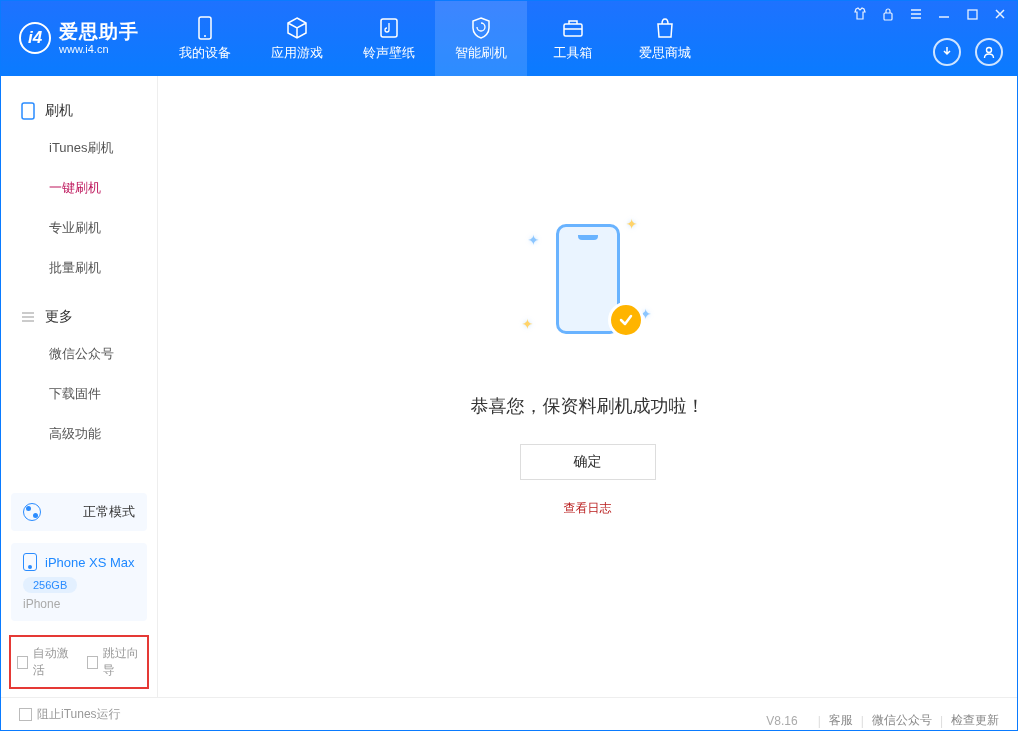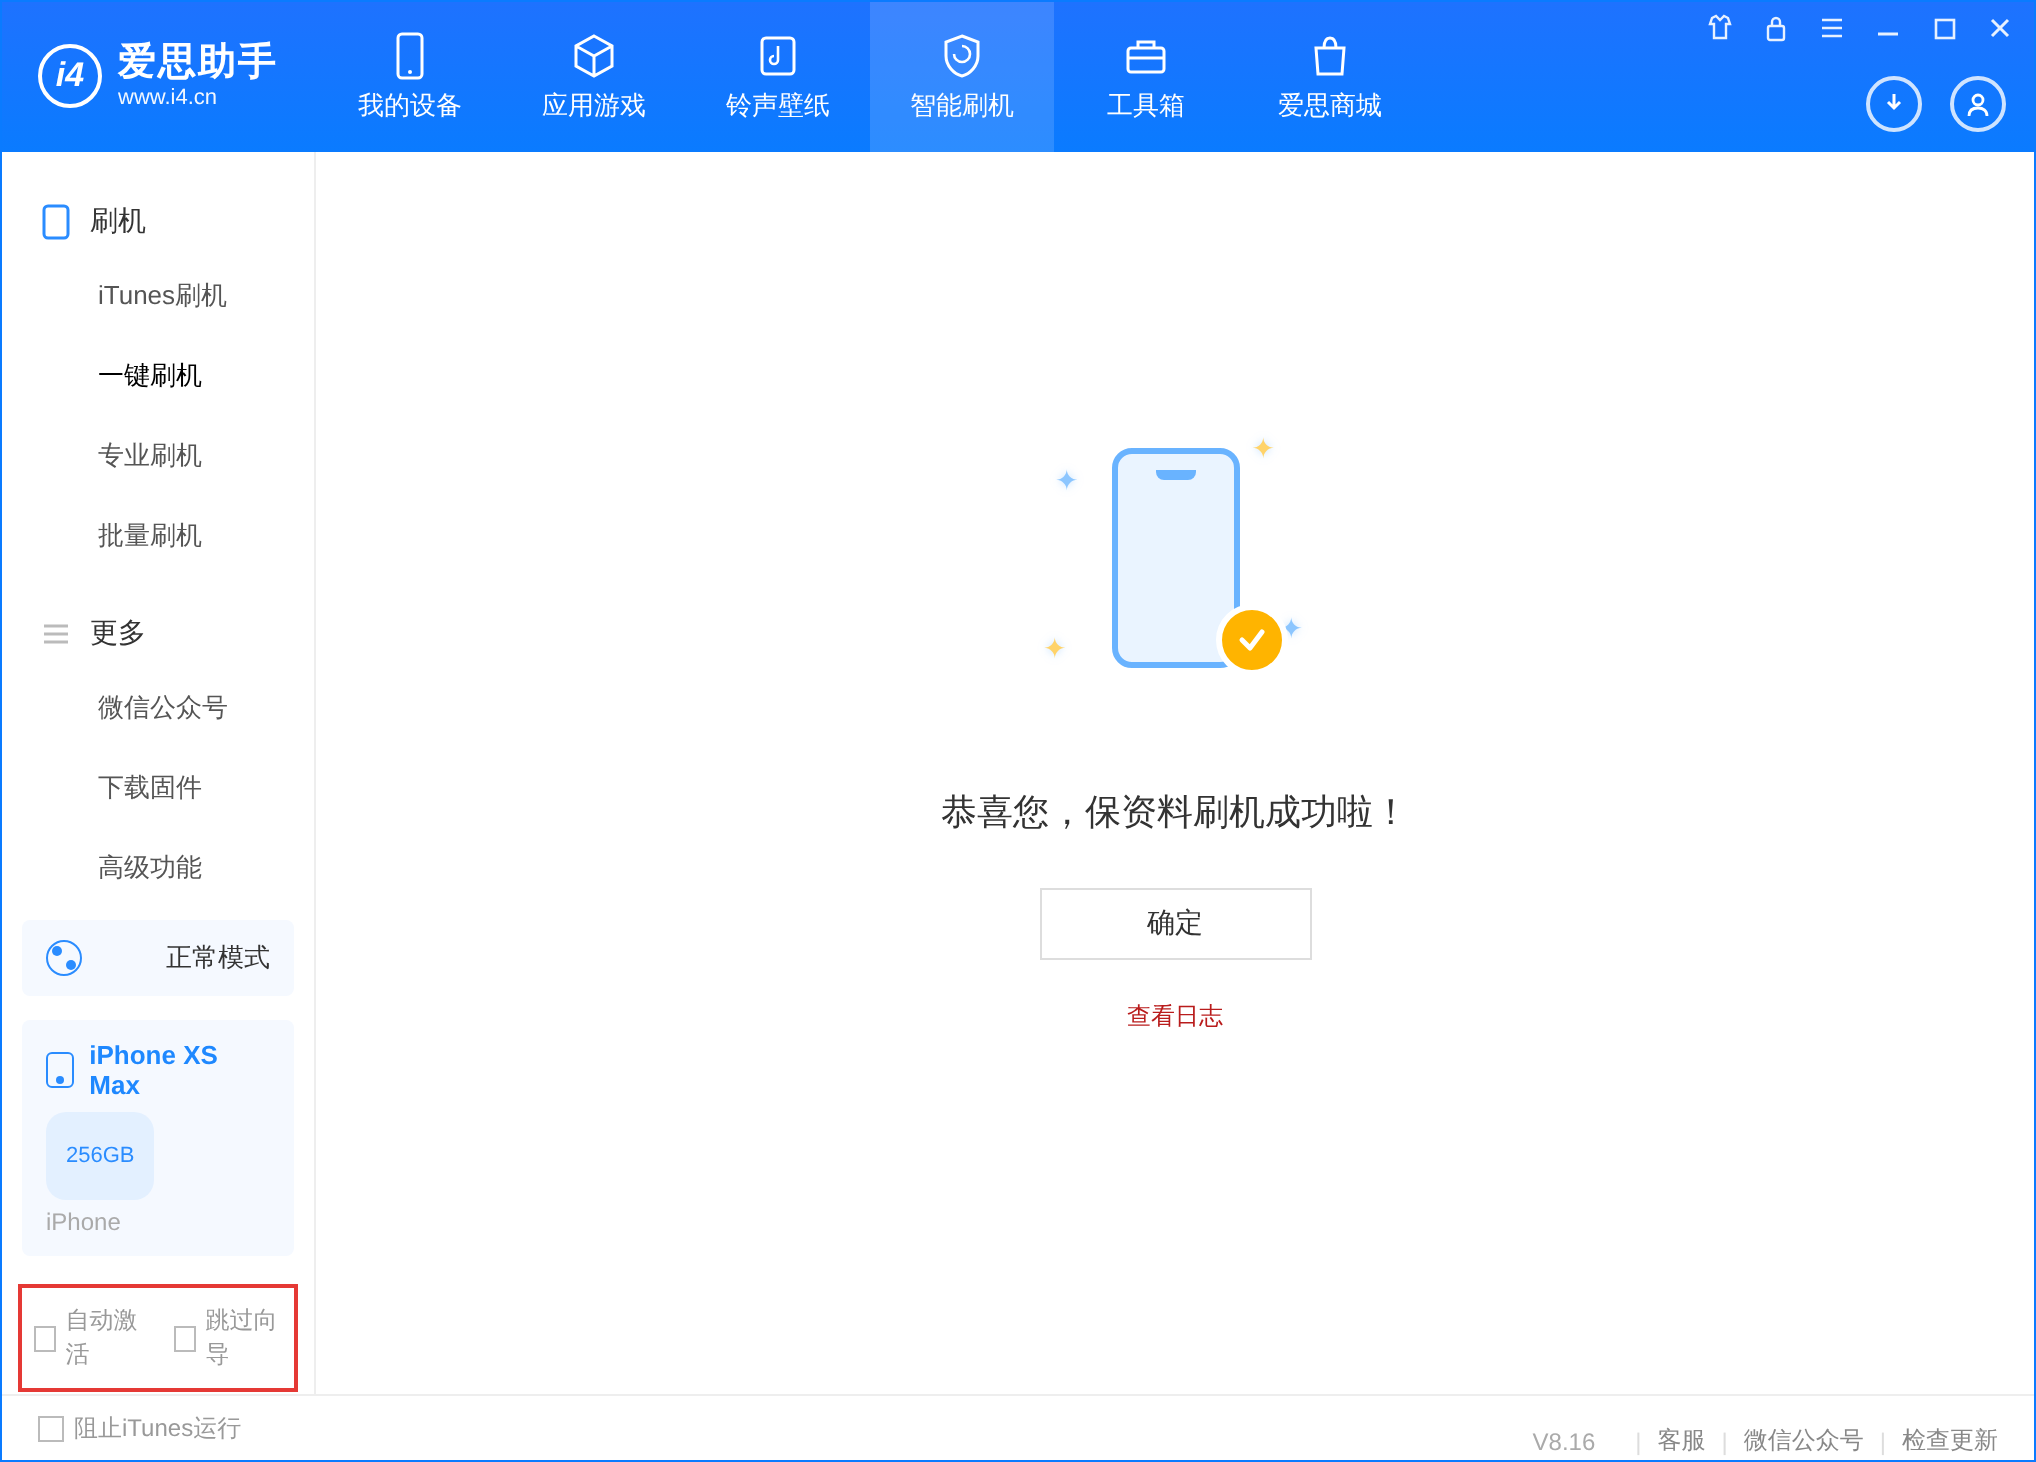--- a/index.html
+++ b/index.html
@@ -19,33 +19,33 @@
 
 .win-ctrls { position: absolute; top: 4px; right: 8px; display: flex; gap: 10px; align-items: center; }
 .win-ctrls span { width: 18px; height: 18px; display: flex; align-items: center; justify-content: center; cursor: pointer; opacity: 0.9; }
 .hdr-right { position: absolute; right: 14px; bottom: 10px; display: flex; gap: 14px; align-items: center; }
 .circle-btn { width: 28px; height: 28px; border: 2px solid rgba(255,255,255,0.8); border-radius: 50%; display: flex; align-items: center; justify-content: center; cursor: pointer; }
 
 .body-area { display: flex; height: calc(100% - 75px - 33px); }
 .sidebar { width: 157px; border-right: 1px solid #eee; padding-top: 18px; display: flex; flex-direction: column; }
 .side-group-hdr { display: flex; align-items: center; gap: 10px; padding: 8px 20px; font-size: 14px; color: #333; font-weight: 500; }
 .side-item { padding: 11px 20px 11px 48px; font-size: 13px; color: #555; cursor: pointer; }
-.side-item.active { color: #000000; }
+.side-item.active { color: #be185d; }
 .side-spacer { flex: 1; }
 
 .mode-card, .device-card { margin: 6px 10px; background: #f5f9ff; border-radius: 4px; padding: 10px 12px; justify-content: space-between; }
 .mode-card { display: flex; align-items: center; gap: 10px; color: #333; font-size: 13px; }
 .mode-ico { width: 18px; height: 18px; border: 1.5px solid #2a8cff; border-radius: 50%; position: relative; }
 .mode-ico::before, .mode-ico::after { content: ""; position: absolute; background: #2a8cff; border-radius: 50%; }
 .mode-ico::before { width: 5px; height: 5px; top: 2px; left: 2px; }
 .mode-ico::after { width: 5px; height: 5px; bottom: 2px; right: 2px; }
-.device-card .dev-name { color: #1e88ff; font-size: 13px; font-weight: 700; display: flex; align-items: center; gap: 8px; }
+.device-card .dev-name { color: #1e88ff; font-size: 13px; font-weight: 400; display: flex; align-items: center; gap: 8px; }
 .dev-ico { width: 14px; height: 18px; border: 1.5px solid #2a8cff; border-radius: 3px; position: relative; }
 .dev-ico::after { content: ""; position: absolute; bottom: 1px; left: 50%; transform: translateX(-50%); width: 4px; height: 4px; border-radius: 50%; background: #2a8cff; }
-.badge { display: inline-block; background: #e3f0ff; color: #2a8cff; font-size: 11px; padding: 16px 10px; border-radius: 10px; margin-top: 6px; }
+.badge { display: inline-block; background: #e3f0ff; color: #2a8cff; font-size: 11px; padding: 2px 10px; border-radius: 10px; margin-top: 6px; }
 .dev-sub { color: #aaa; font-size: 12px; margin-top: 4px; }
 
 .bottom-opts { border: 2px solid #e53935; margin: 8px; padding: 8px 6px; display: flex; gap: 16px; align-items: flex-end; }
 .chk { display: flex; align-items: center; gap: 5px; font-size: 12px; color: #999; }
 .chk-box { width: 13px; height: 13px; border: 1px solid #bbb; background: #fff; }
 
 .main { flex: 1; position: relative; display: flex; flex-direction: column; align-items: center; justify-content: center; }
 .phone-illus { position: relative; width: 120px; height: 150px; margin-top: -40px; }
 .phone-shape { position: absolute; left: 28px; top: 8px; width: 64px; height: 110px; border: 3px solid #69b3ff; border-radius: 10px; background: #eaf4ff; }
 .phone-notch { position: absolute; top: 8px; left: 50%; transform: translateX(-50%); width: 20px; height: 5px; background: #69b3ff; border-radius: 0 0 4px 4px; }

